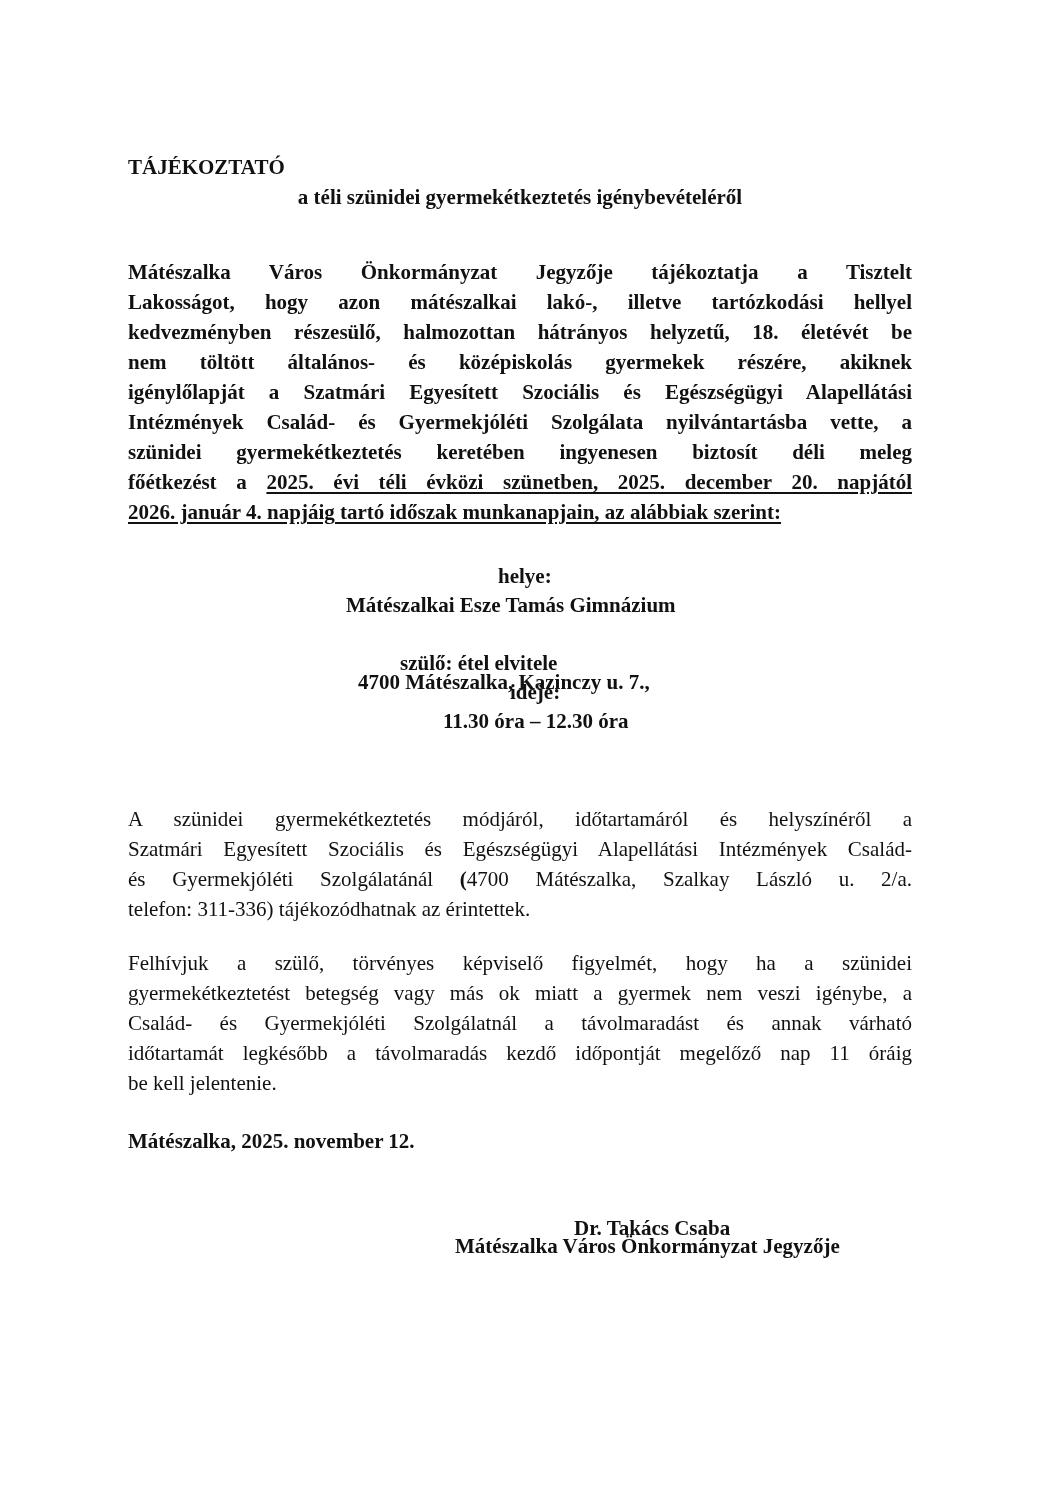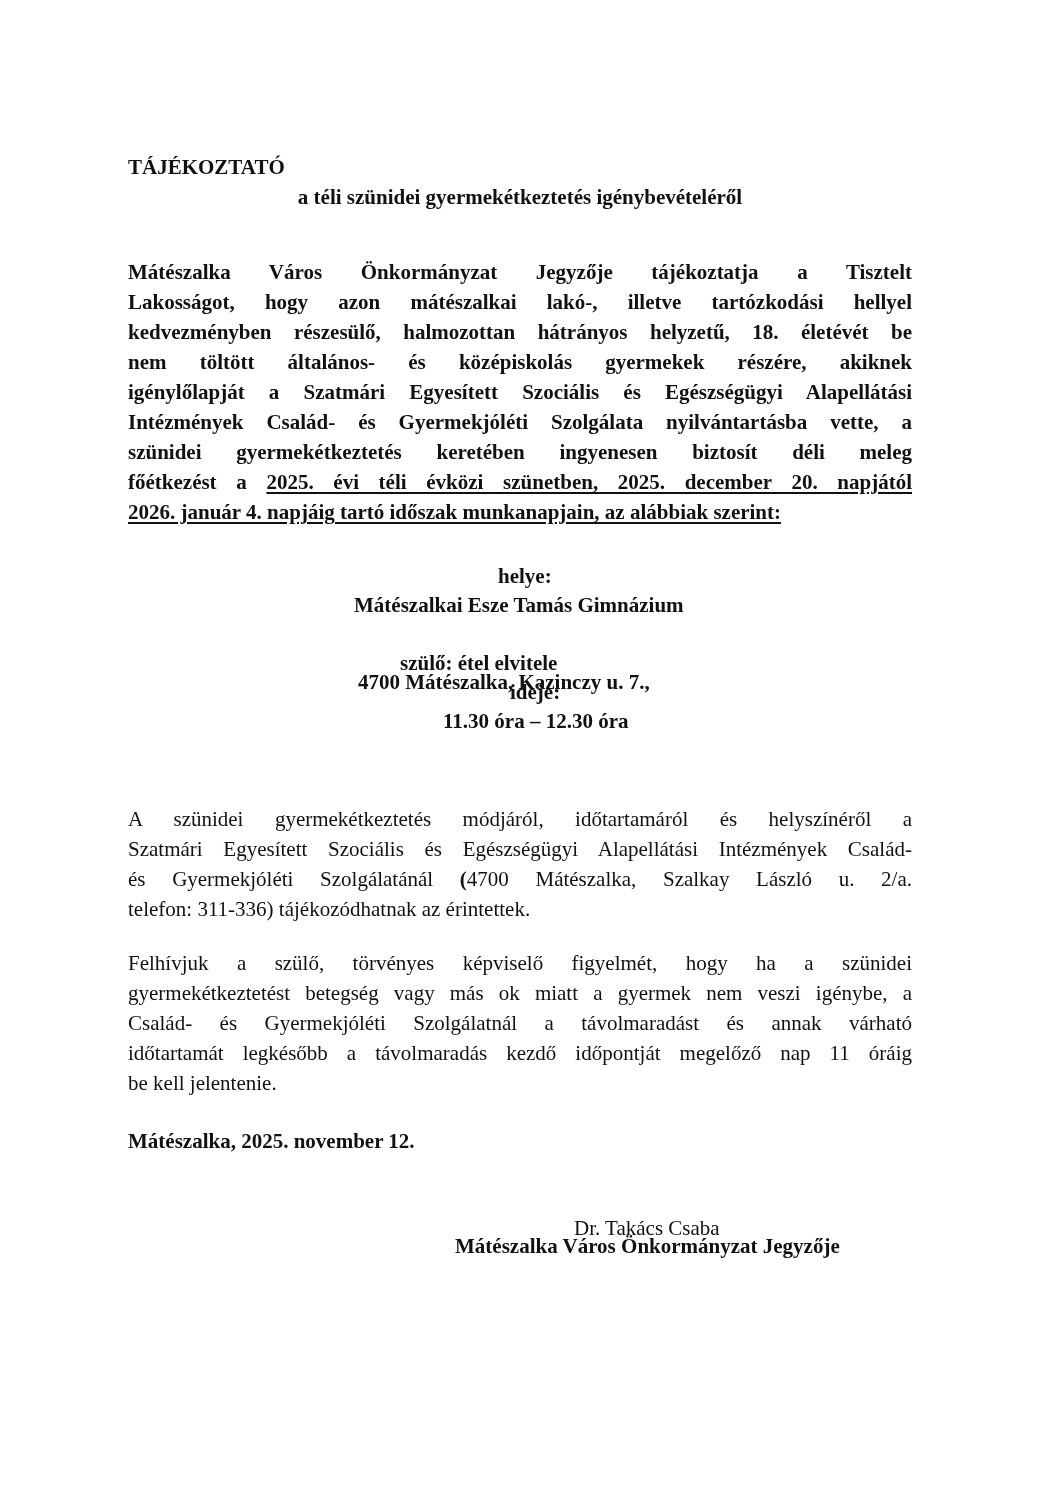--- a/index.html
+++ b/index.html
@@ -88,21 +88,21 @@
       top: 1126px;
       font-weight: bold;
       font-size: 21px;
       line-height: 30px;
       white-space: nowrap;
     }
     .sig-name {
       position: absolute;
       left: 446px;
       top: 1213px;
-      font-weight: normal;
+      font-weight: bold;
       font-size: 21px;
       line-height: 30px;
       white-space: nowrap;
     }
     .sig-title {
       position: absolute;
       left: 327px;
       top: 1231px;
       font-weight: bold;
       font-size: 21px;
@@ -128,21 +128,21 @@
     <span class="line">szünidei gyermekétkeztetés keretében ingyenesen biztosít déli meleg</span>
     <span class="line"><span>főétkezést a </span><span class="u">2025. évi téli évközi szünetben, 2025. december 20. napjától</span></span>
     <span class="line last"><span class="u">2026. január 4. napjáig tartó időszak munkanapjain, az alábbiak szerint:</span></span>
   </div>
 
   <div id="details">
     <span class="dl">
         <span style="left:370px;text-align:right;">helye:</span>
       </span>
     <span class="dl">
-        <span style="left:218px;margin-left:8px;">Mátészalkai Esze Tamás Gimnázium</span>
+        <span style="left:218px;">Mátészalkai Esze Tamás Gimnázium</span>
       </span>
     <span class="dl">
         <span style="left:230px;margin-top:48px;">4700 Mátészalka, Kazinczy u. 7.,</span>
       </span>
     <span class="dl">
         <span style="left:272px;">szülő: étel elvitele</span>
       </span>
     <span class="dl">
         <span style="left:382px;">ideje:</span>
       </span>

